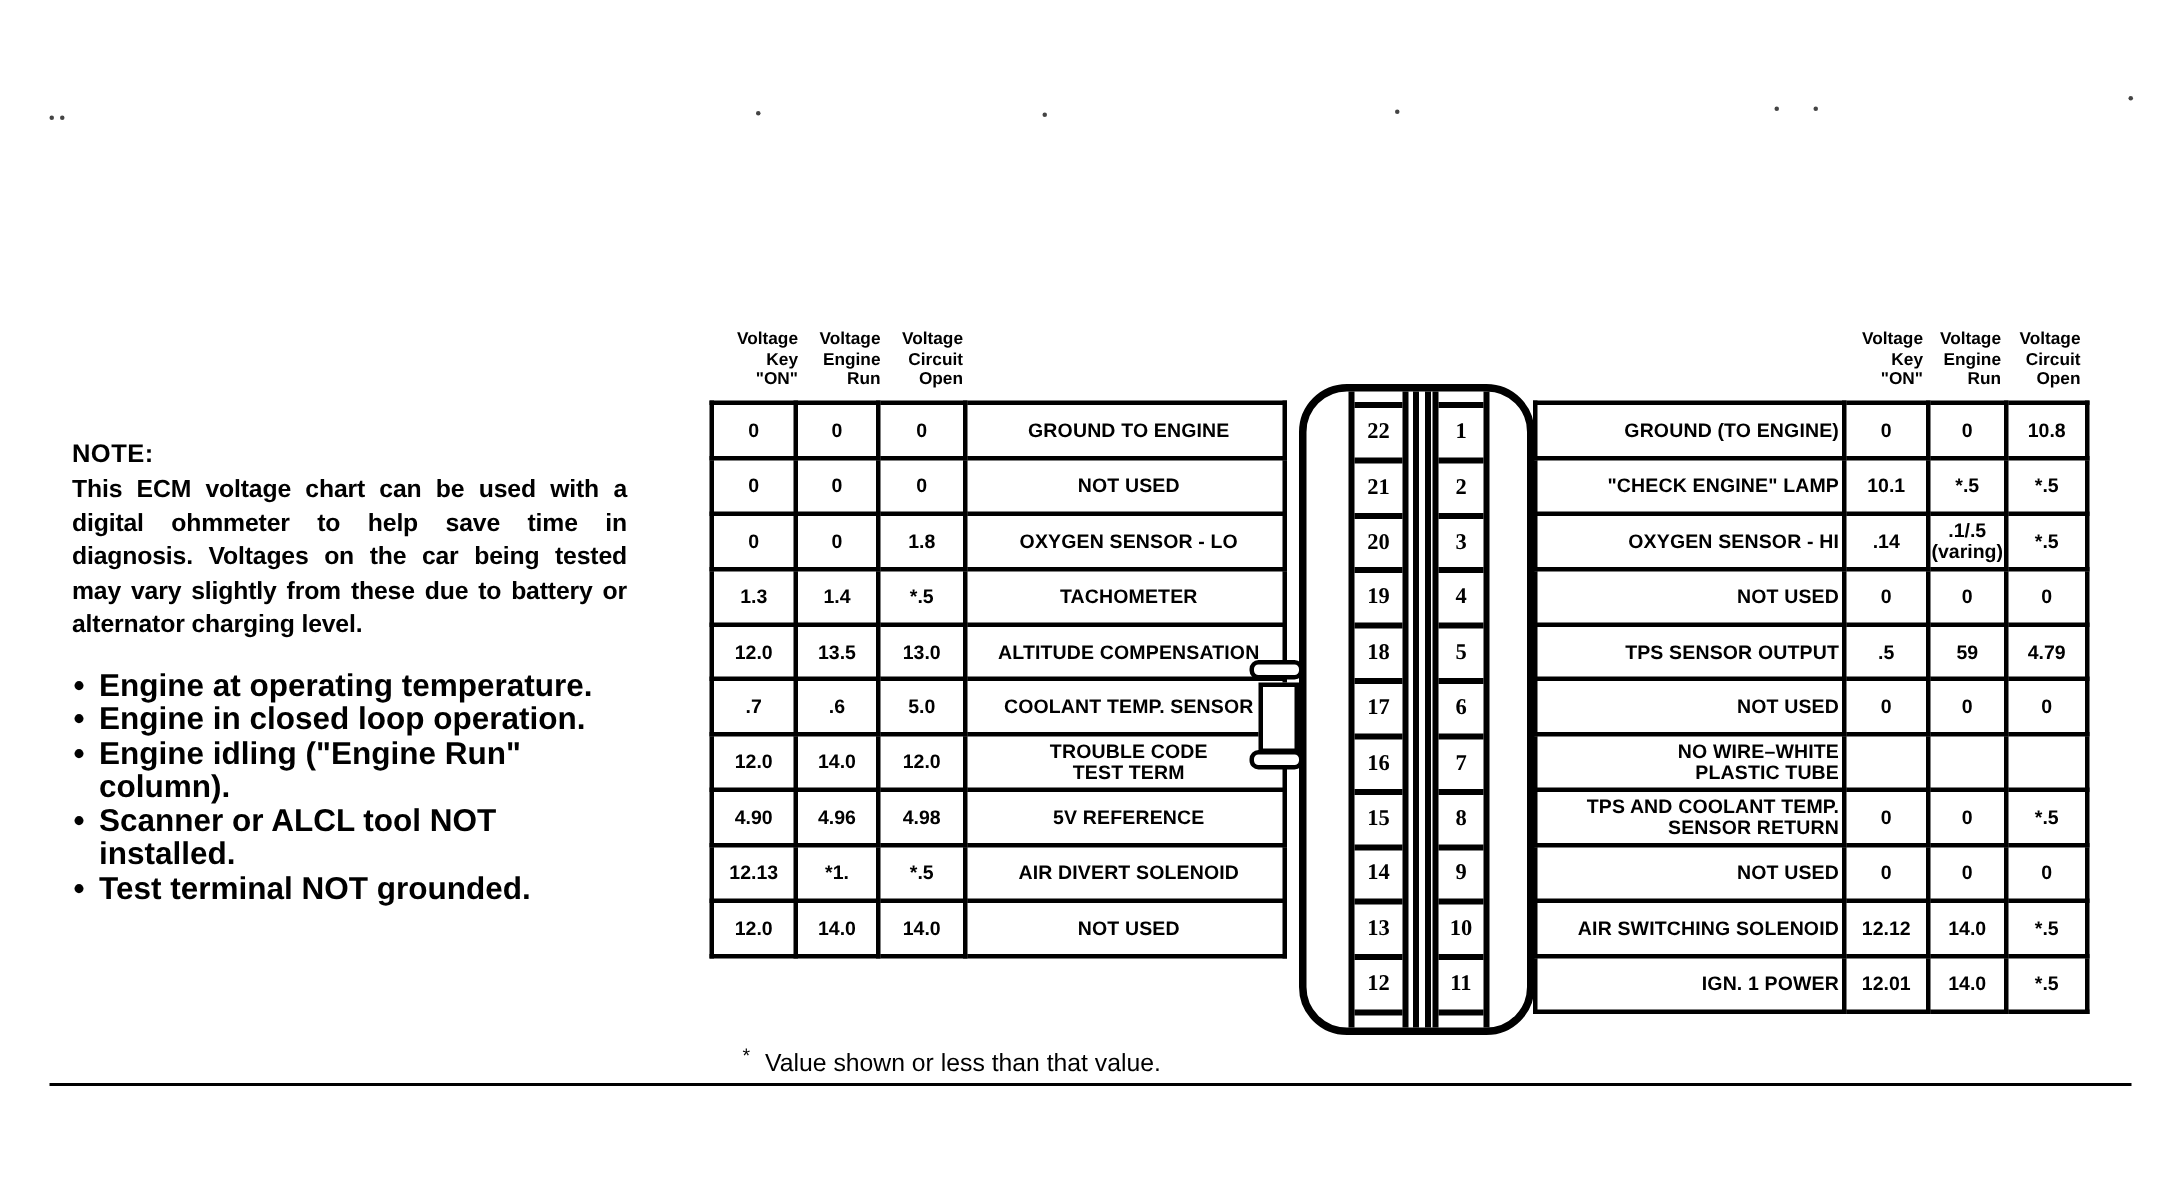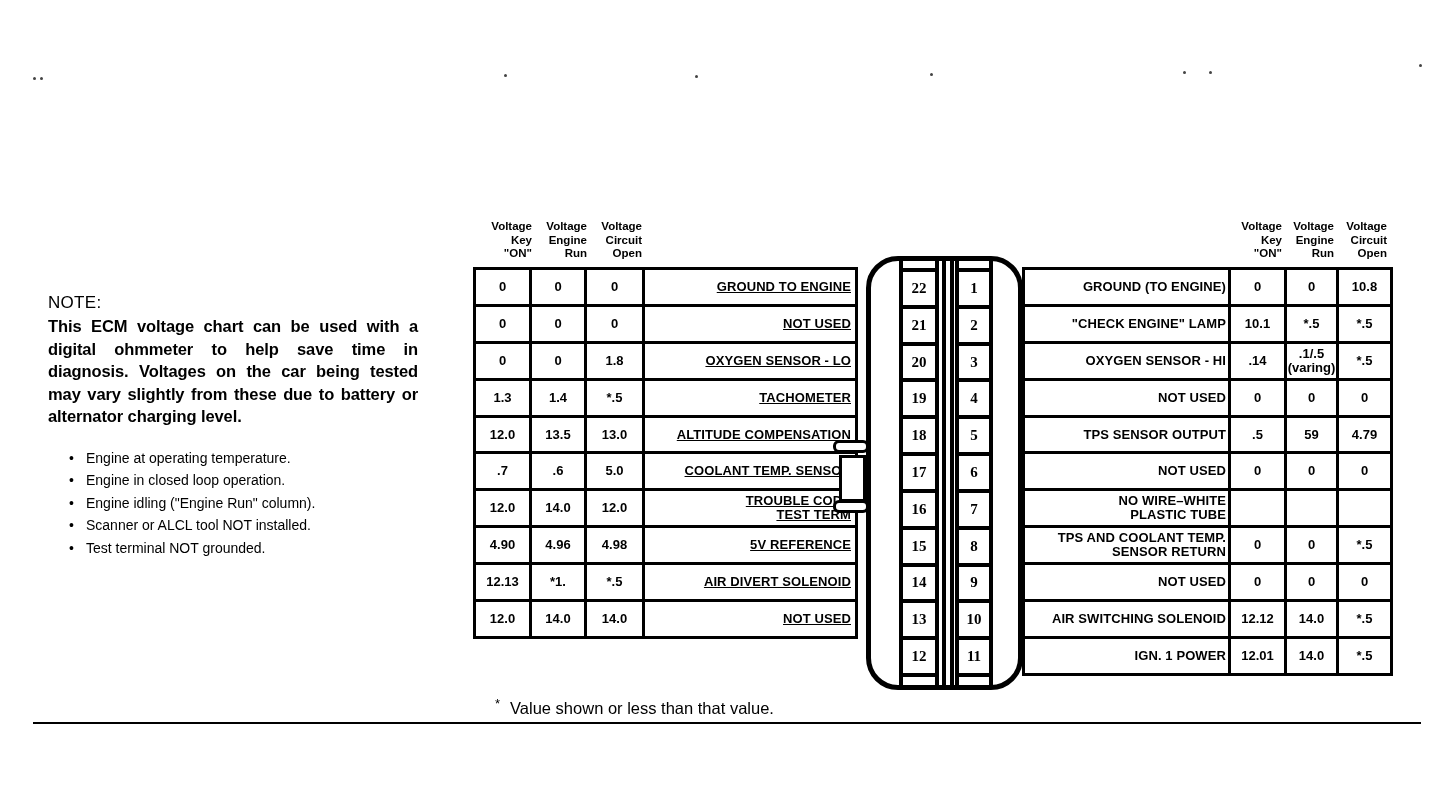--- a/index.html
+++ b/index.html
@@ -1,43 +1,43 @@
 <!DOCTYPE html>
 <html><head>
 <meta charset="utf-8">
 <style>
   html,body{margin:0;padding:0;background:#fff;}
   .page{position:relative;width:1445px;height:799px;background:#fff;color:#000;
         font-family:"Liberation Sans",sans-serif;overflow:hidden;}
 
   
   .note{position:absolute;left:48px;top:292px;width:370px;}
-  .note-heading{font-size:17px;font-weight:400;line-height:22px;letter-spacing:.3px;}
+  .note-heading{font-size:17px;font-weight:700;line-height:22px;letter-spacing:.3px;}
   .note-body{font-size:16.5px;font-weight:700;line-height:22.5px;text-align:justify;
              letter-spacing:-.1px;margin-top:1px;}
   .note-bullets{list-style:none;margin:19px 0 0 0;padding:0 0 0 18px;}
-  .note-bullets li{font-size:14px;font-weight:400;line-height:22.6px;position:relative;margin-left:20px;}
+  .note-bullets li{font-size:21px;font-weight:700;line-height:22.6px;position:relative;}
   .note-bullets li::before{content:"\2022";position:absolute;left:-17px;top:0;}
 
   
   .col-head{position:absolute;top:220px;width:58px;font-size:11.5px;font-weight:700;
             line-height:13.5px;text-align:right;white-space:pre-line;}
   .lh1{left:474px;} .lh2{left:529px;} .lh3{left:584px;}
   .rh1{left:1224px;} .rh2{left:1276px;} .rh3{left:1329px;}
 
   
   table.vtab{position:absolute;top:267px;border-collapse:collapse;table-layout:fixed;}
   table.vtab-left{left:473px;width:385px;}
   table.vtab-right{left:1022px;width:371px;}
   .vtab tr{height:36.9px;}
   .vtab td{border:3px solid #000;font-weight:700;font-size:13px;line-height:14px;
            vertical-align:middle;padding:0;overflow:hidden;}
   td.val{text-align:center;white-space:pre-line;}
   td.lbl{white-space:pre-line;letter-spacing:.1px;}
-  .vtab-left td.lbl{text-align:right;padding-left:9px;padding-right:4px;text-decoration:underline;}
+  .vtab-left td.lbl{text-align:center;padding-left:9px;padding-right:4px;}
   .vtab-right td.lbl{text-align:right;padding-right:2px;padding-left:4px;}
 
   
   .connector{position:absolute;left:866px;top:256px;width:157px;height:434px;
              border:5px solid #000;border-radius:32px;box-sizing:border-box;}
   .pin-strip{position:absolute;top:0;bottom:0;display:flex;flex-direction:column;
              border-left:4px solid #000;border-right:4px solid #000;
              box-sizing:border-box;padding:7px 0 8px 0;font-family:Liberation Serif, serif;}
   .pin-strip-left{left:28px;width:40px;}
   .pin-strip-right{left:84px;width:38px;}

